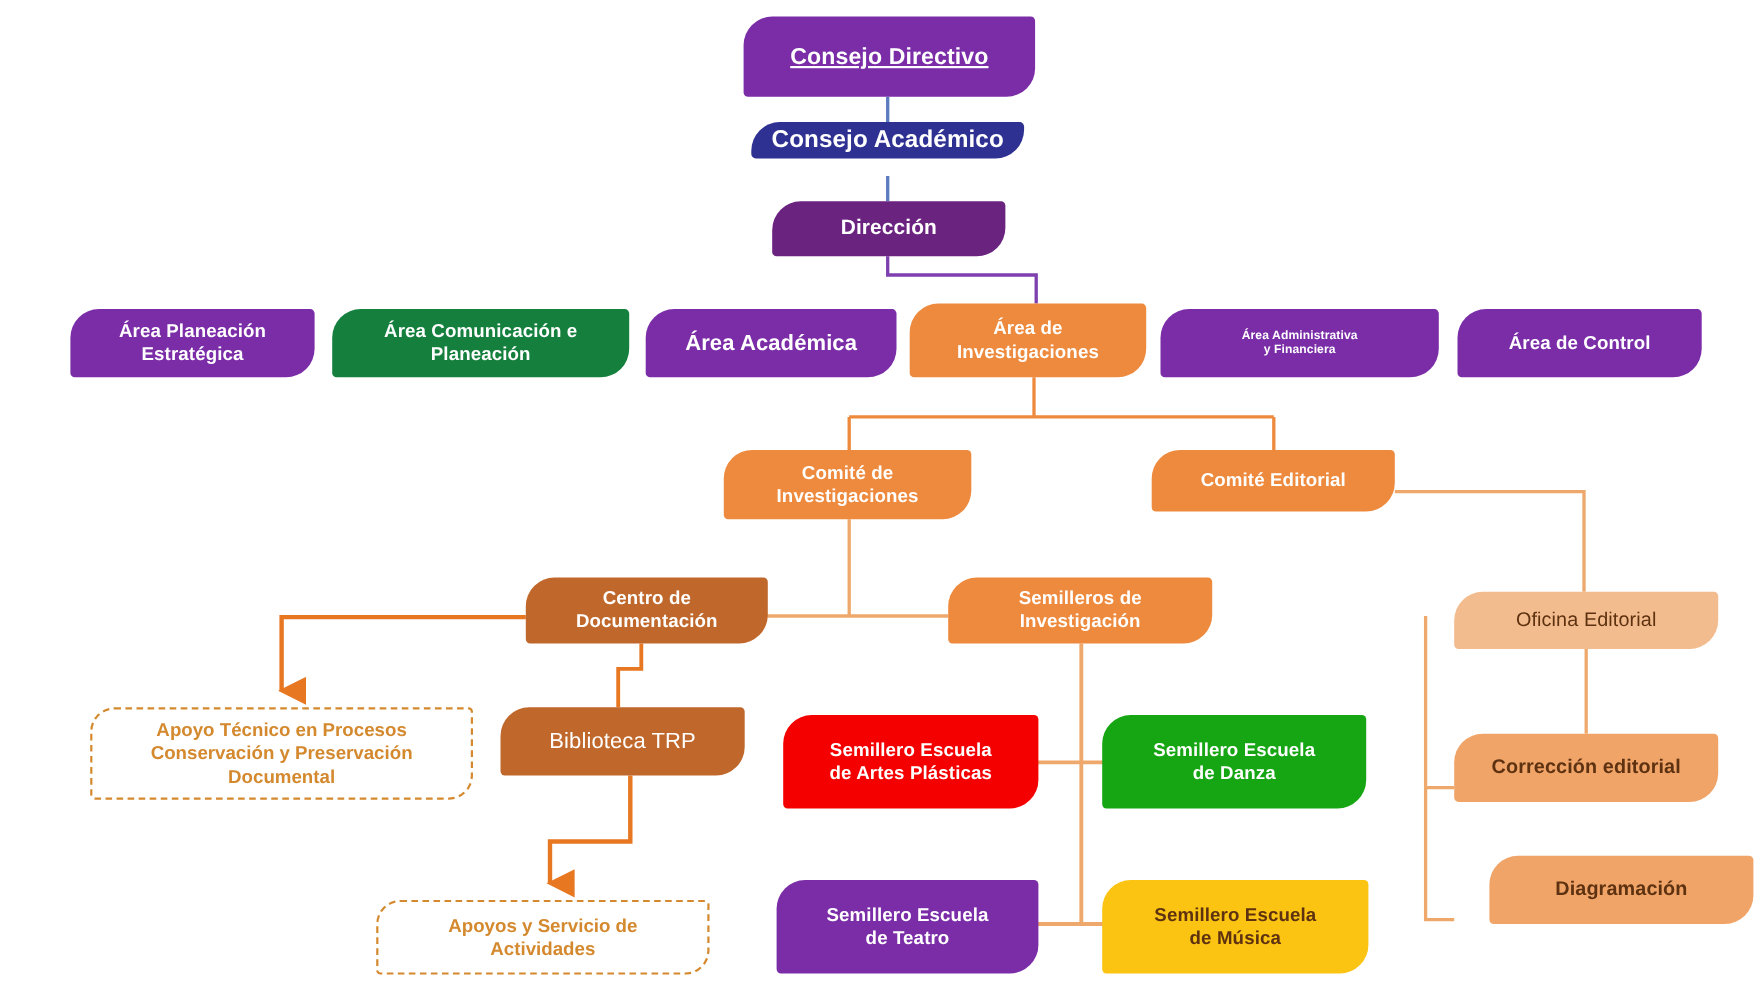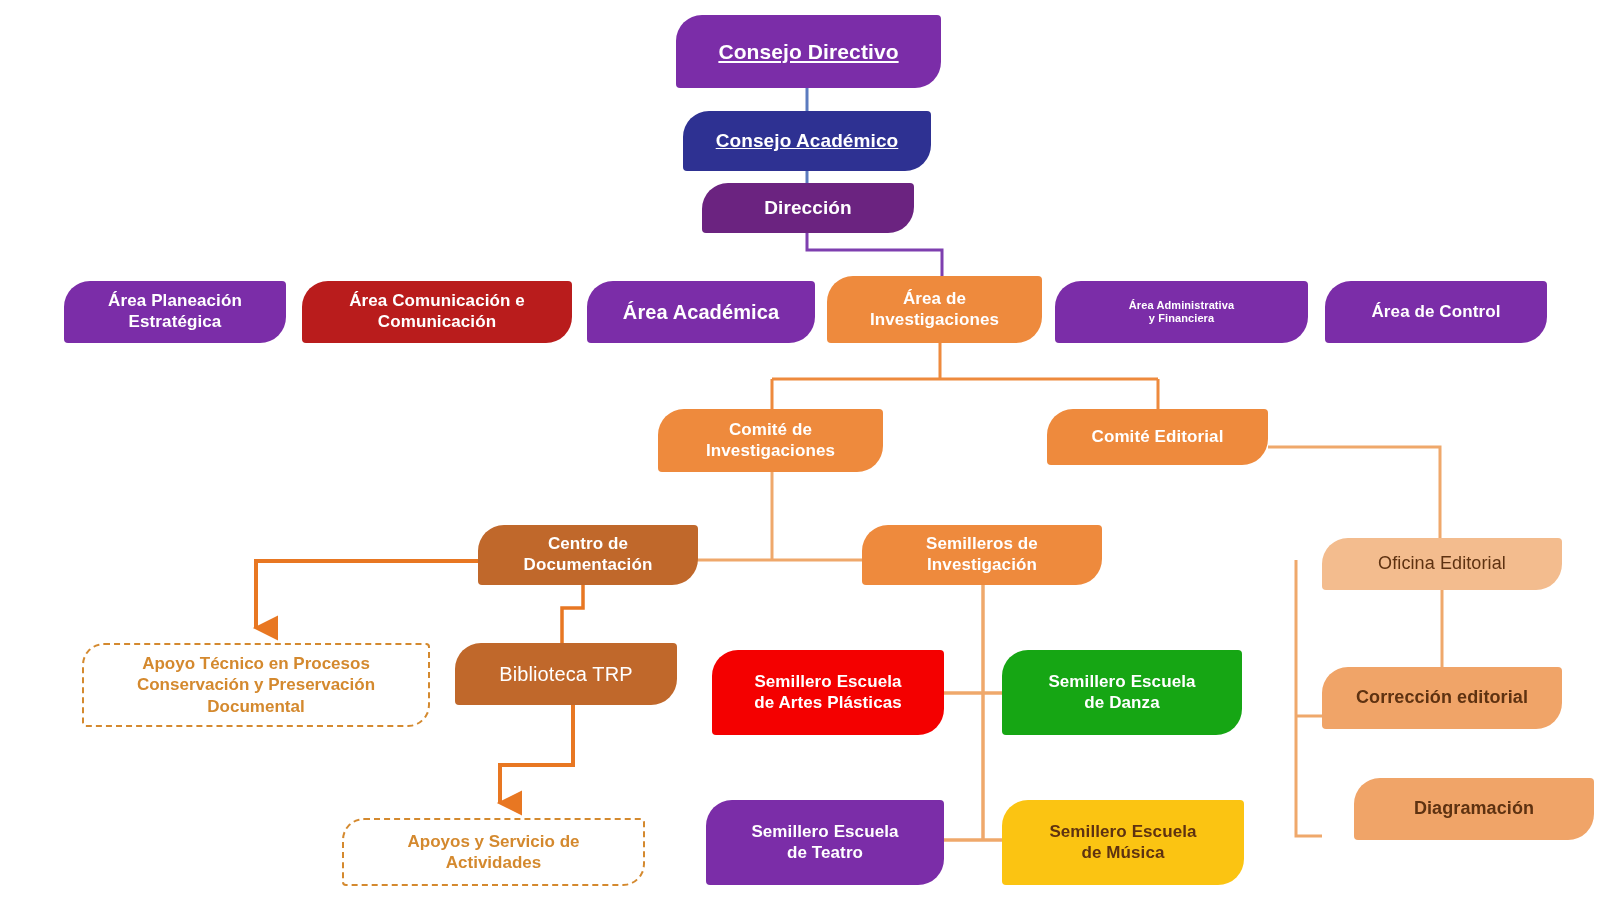--- a/index.html
+++ b/index.html
@@ -103,39 +103,39 @@
     <path d="M 912 840 L 1012 840" fill="none" stroke="#EFA86B" stroke-width="3.5"></path>
 
     <path d="M 1296 560 L 1296 836 L 1322 836 M 1296 716 L 1322 716" fill="none" stroke="#EFA86B" stroke-width="3"></path>
     <path d="M 1442 590 L 1442 667" fill="none" stroke="#EFA86B" stroke-width="3"></path>
   </svg>
 
   <div class="node bold white" style="left:676px; top:15px; width:265px; height:73px; background:#7B2DA8; font-size:21px;text-decoration:underline;">
     <span class="label">Consejo Directivo</span>
   </div>
 
-  <div class="node bold white" style="left:683px; top:111px; width:248px; height:60px; background:#2E3192; font-size:19px;text-decoration:underline;">
+  <div class="node bold white" style="left:683px; top:111px; width:248px; height:33px; background:#2E3192; font-size:22px;">
     <span class="label">Consejo Académico</span>
   </div>
 
   <div class="node bold white" style="left:702px; top:183px; width:212px; height:50px; background:#6B2380; font-size:19px;">
     <span class="label">Dirección</span>
   </div>
 
   <div class="node bold white" style="left:64px; top:281px; width:222px; height:62px; background:#7B2DA8; font-size:17px;">
     <span class="label">
       <span>Área Planeación</span><br>
       <span>Estratégica</span>
     </span>
   </div>
 
-  <div class="node bold white" style="left:302px; top:281px; width:270px; height:62px; background:#b91c1c; font-size:17px;">
+  <div class="node bold white" style="left:302px; top:281px; width:270px; height:62px; background:#15803d; font-size:17px;">
     <span class="label">
       <span>Área Comunicación e</span><br>
-      <span>Comunicación</span>
+      <span>Planeación</span>
     </span>
   </div>
 
   <div class="node bold white" style="left:587px; top:281px; width:228px; height:62px; background:#7B2DA8; font-size:20px;">
     <span class="label">Área Académica</span>
   </div>
 
   <div class="node bold white" style="left:827px; top:276px; width:215px; height:67px; background:#EE8A3D; font-size:17px;">
     <span class="label">
       <span>Área de</span><br>

